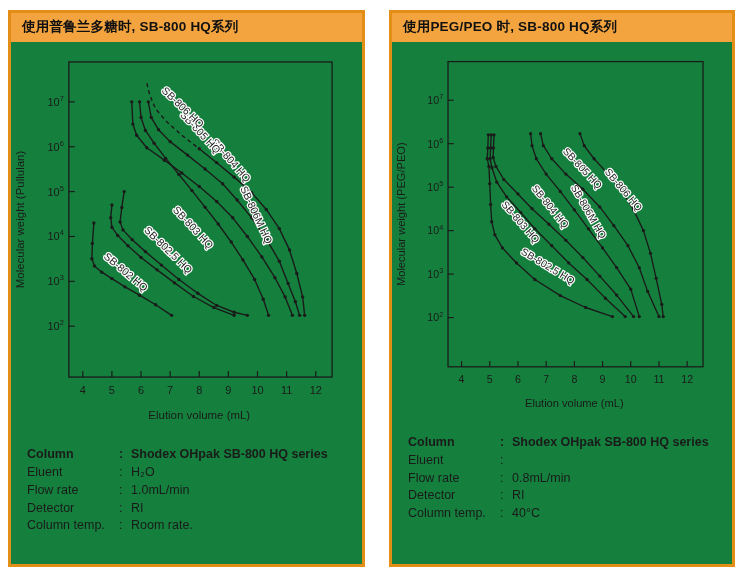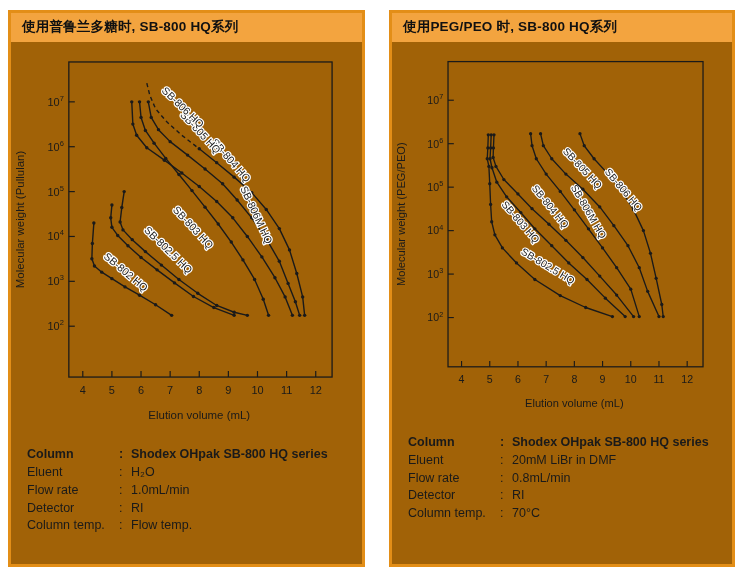--- a/index.html
+++ b/index.html
@@ -1,21 +1,21 @@
 <!DOCTYPE html>
 <html><head>
 <meta charset="utf-8">
 <style>
   html,body{margin:0;padding:0;background:#ffffff;}
   body{
     width:743px;height:575px;position:relative;overflow:hidden;
     font-family:"Liberation Sans","DejaVu Sans",sans-serif;color:#1a1a1a;
   }
   .panel{
-    position:absolute;top:10px;height:557px;background:#a16207;
+    position:absolute;top:10px;height:557px;background:#15803d;
     border:3px solid var(--border-col);box-sizing:border-box;
   }
   .panel.left{left:8px;width:357px;}
   .panel.right{left:389px;width:346px;}
   .panel-header{
     background:var(--header-col);
     padding:5px 11px 6px 11px;
     font-size:13.5px;font-weight:bold;line-height:1.3;color:#111;
     letter-spacing:.2px;
   }
@@ -190,21 +190,21 @@
         <span>1.0mL/min</span>
     </div>
     <div class="info-row">
       <span class="lbl">Detector</span>
         <span class="colon">:</span>
         <span>RI</span>
     </div>
     <div class="info-row">
       <span class="lbl">Column temp.</span>
         <span class="colon">:</span>
-        <span>Flow temp.</span>
+        <span>Room rate.</span>
     </div>
   </div>
 </div>
 
 <div class="panel right" style="--border-col: #E38E17; --header-col: #F3A43F;">
   <div class="panel-header">
     <div>使用PEG/PEO 时, SB-800 HQ系列</div>
   </div>
   <div class="chart-wrap">
     <svg id="chart-1" viewBox="0 0 352 392">
@@ -330,31 +330,30 @@
   </div>
   <div class="info">
     <div class="info-row bold">
       <span class="lbl">Column</span>
         <span class="colon">:</span>
         <span>Shodex OHpak SB-800 HQ series</span>
     </div>
     <div class="info-row">
       <span class="lbl">Eluent</span>
         <span class="colon">:</span>
-        <span>20mM LiBr in DMF</span>
     </div>
     <div class="info-row">
       <span class="lbl">Flow rate</span>
         <span class="colon">:</span>
         <span>0.8mL/min</span>
     </div>
     <div class="info-row">
       <span class="lbl">Detector</span>
         <span class="colon">:</span>
         <span>RI</span>
     </div>
     <div class="info-row">
       <span class="lbl">Column temp.</span>
         <span class="colon">:</span>
-        <span>70°C</span>
+        <span>40°C</span>
     </div>
   </div>
 </div>
 
 </body></html>

